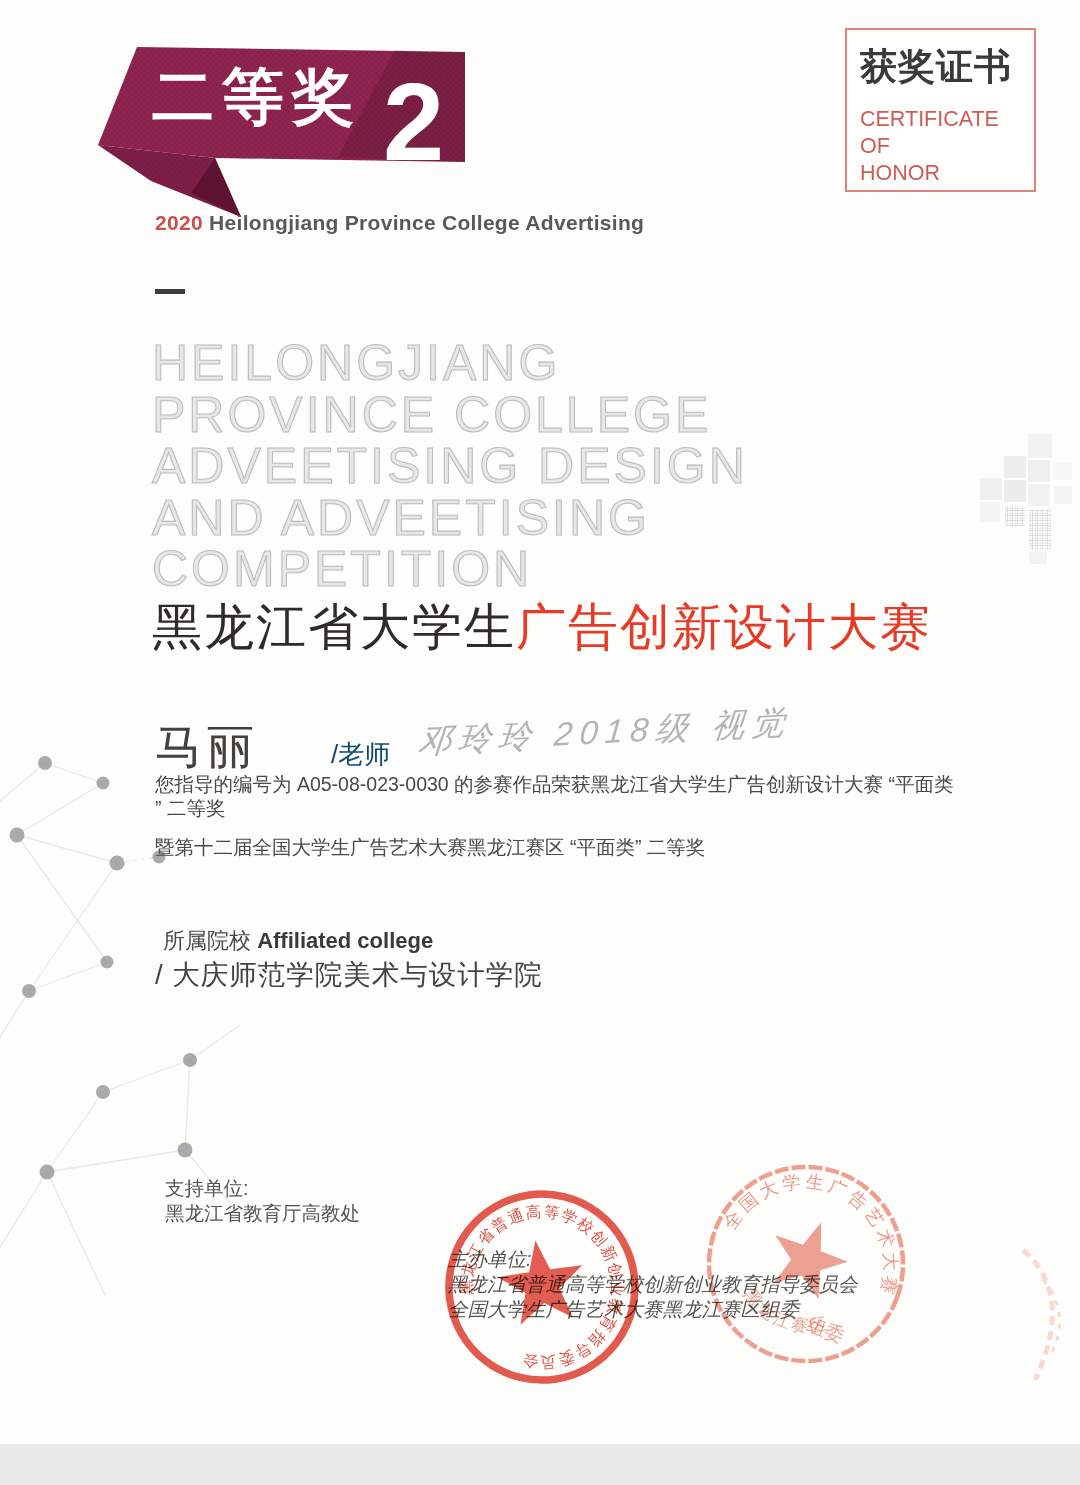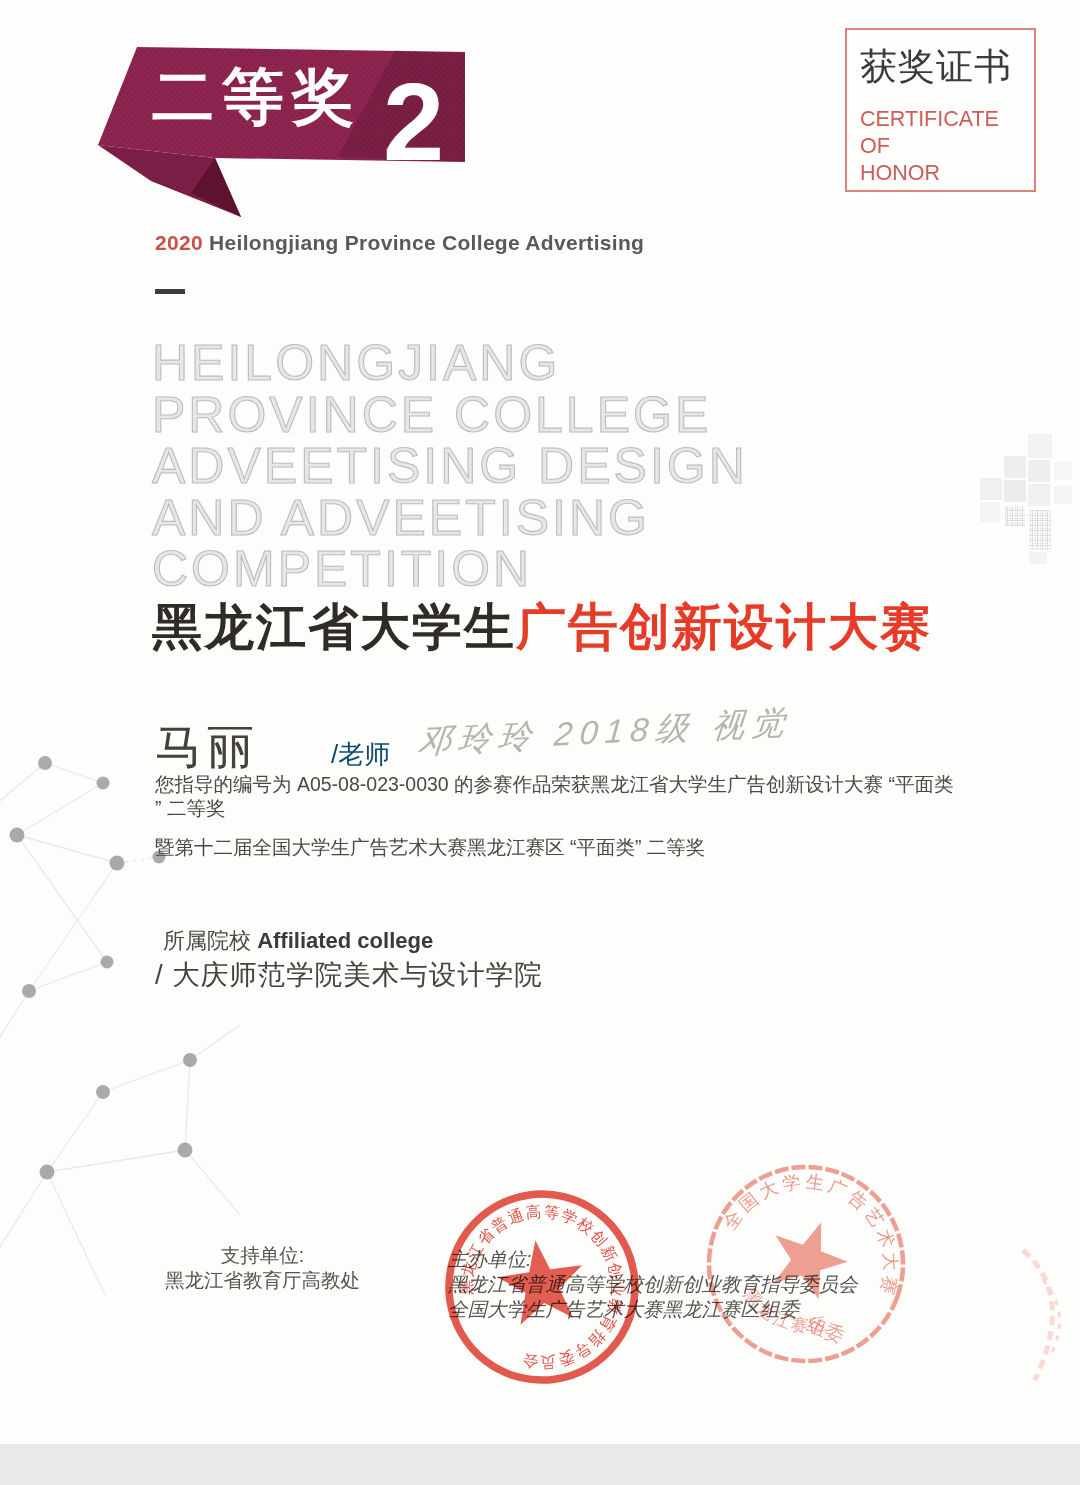--- a/index.html
+++ b/index.html
@@ -9,38 +9,38 @@
     font-family:"Liberation Sans","DejaVu Sans",sans-serif;
   }
   .abs{position:absolute;}
 
   
   #cert-box{
     left:845px;top:28px;width:191px;height:164px;
     border:2px solid #db827d;box-sizing:border-box;
     padding:12px 0 0 13px;background:rgba(255,255,255,.4);
   }
-  #cert-box .cn{font-size:37px;color:#3b3a38;letter-spacing:1px;font-weight:400;}
+  #cert-box .cn{font-size:37px;color:#3b3a38;letter-spacing:1px;font-weight:700;}
   #cert-box .en{margin-top:14px;font-size:21.5px;line-height:27px;color:#cd5c59;font-weight:500;}
 
   
-  #subtitle{left:155px;top:228px;font-size:21px;font-weight:600;color:#595957;line-height:29px;letter-spacing:.3px;}
+  #subtitle{left:155px;top:208px;font-size:21px;font-weight:600;color:#595957;line-height:29px;letter-spacing:.3px;}
   #subtitle .year{color:#c9514b;}
   #subtitle-dash{left:155px;top:289px;width:30px;height:5px;background:#3d3d3d;}
 
   
   #watermark{left:152px;top:338px;}
   #watermark .wline{
     font-size:50px;line-height:51.5px;letter-spacing:3px;
     color:#e7e7e7;-webkit-text-stroke:1.1px #bcbcbc;
     white-space:nowrap;font-weight:400;
   }
 
   
-  #main-title{left:152px;top:594px;font-size:50px;font-weight:700;letter-spacing:2px;white-space:nowrap;}
+  #main-title{left:152px;top:594px;font-size:50px;font-weight:400;letter-spacing:2px;white-space:nowrap;}
   #main-title .black{color:#2e2b29;}
   #main-title .red{color:#e63b27;}
 
   
   #recipient-name{left:155px;top:716px;font-size:47px;color:#44403a;font-weight:500;letter-spacing:5px;}
   #recipient-role{left:331px;top:737px;font-size:26px;color:#0c4a6e;}
   #handwriting{
     left:418px;top:710px;font-size:33px;color:#a9a9a3;letter-spacing:7px;
     font-style:italic;transform:rotate(-3deg) skewX(-8deg);opacity:.85;white-space:nowrap;
   }
@@ -50,21 +50,21 @@
   #body-text .bline{line-height:24px;}
   #body-text .bline+.bline{margin-top:15px;}
 
   
   #college-label{left:163px;top:926px;font-size:22px;color:#4b4945;}
   #college-label b{color:#3a3a38;}
   #college-value{left:155px;top:957px;font-size:27.5px;color:#454440;letter-spacing:1px;}
 
   
   .unit{font-size:19.5px;color:#565450;line-height:25px;z-index:2;}
-  #support-unit{left:165px;top:1243px;text-align:center;}
+  #support-unit{left:165px;top:1176px;}
   #host-unit{left:448px;top:1247px;font-style:italic;}
 
   .stamp{mix-blend-mode:multiply;z-index:3;}
 </style>
 </head>
 <body>
 
 <div id="page">
 
   <svg class="abs" style="left:-5px;top:735px;" width="245" height="600" viewBox="0 0 245 600">

